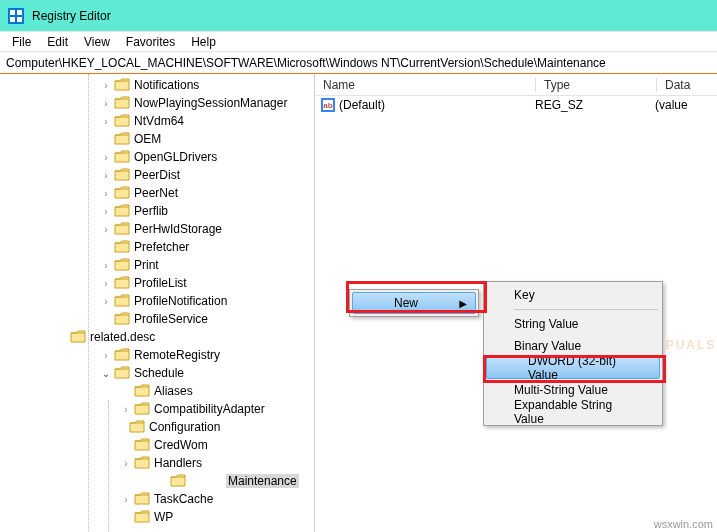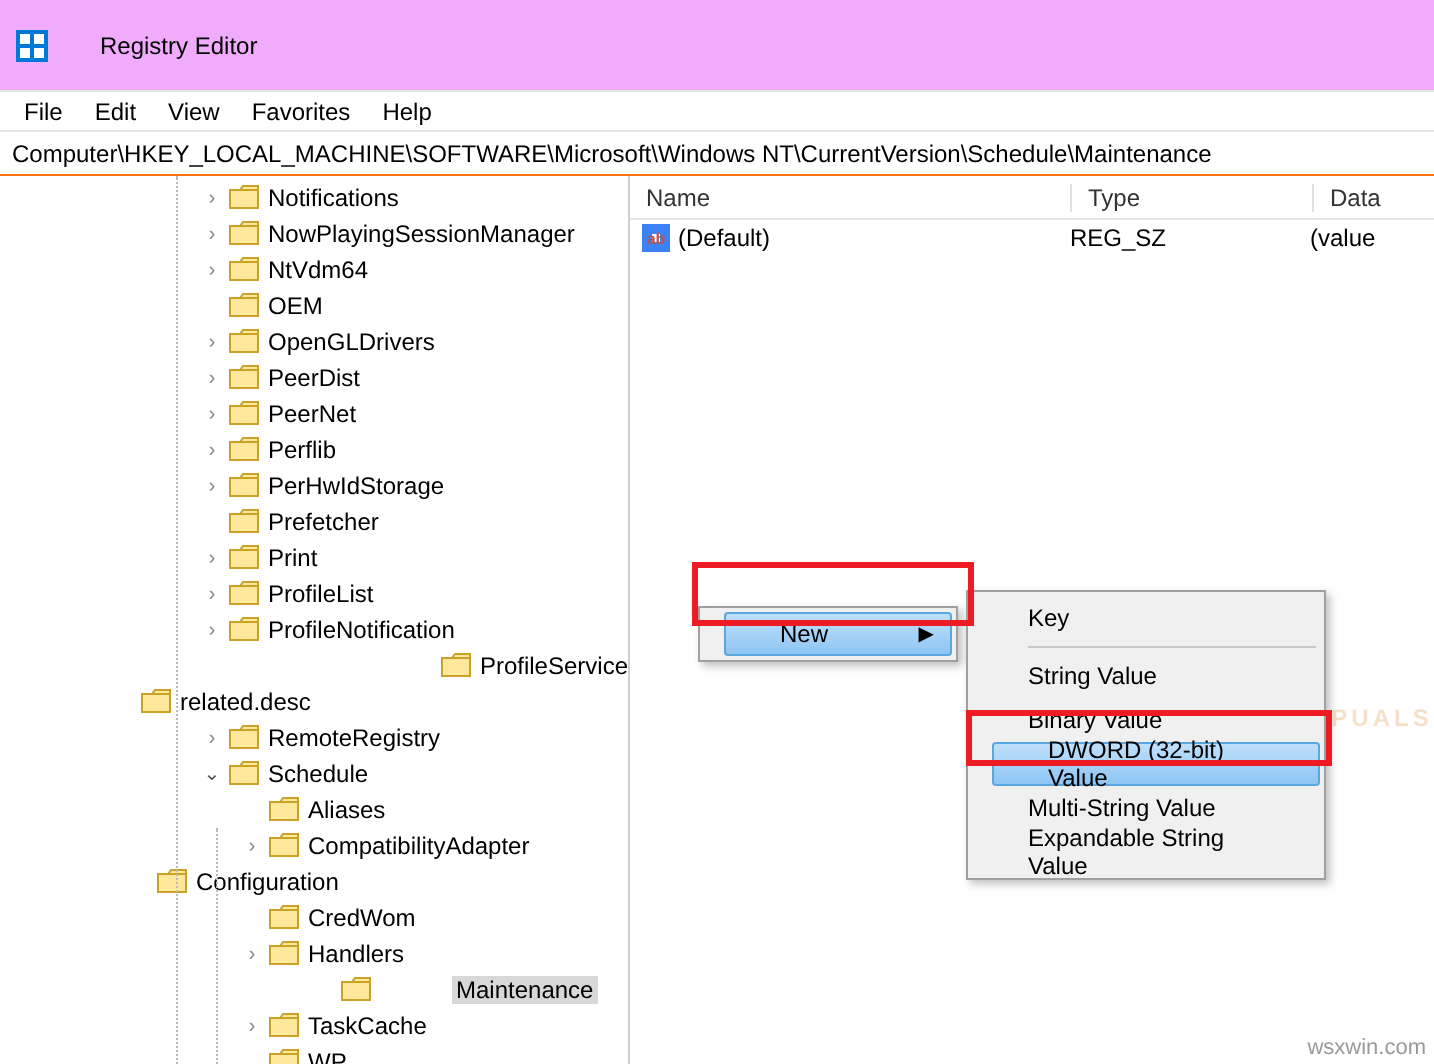--- a/index.html
+++ b/index.html
@@ -1,19 +1,19 @@
 <!DOCTYPE html>
 <html><head>
 <meta charset="utf-8">
 <style>
 * { margin: 0; padding: 0; box-sizing: border-box; font-family: "Segoe UI", Tahoma, sans-serif; font-size: 12px; }
 body { width: 717px; height: 532px; background: #fff; overflow: hidden; position: relative; }
 
 
-.titlebar { height: 46px; background: #f0abfc; border-bottom: 1px solid #e5e5e5; display: flex; align-items: center; padding: 0 8px; gap: 18px; }
+.titlebar { height: 32px; background: #5eead4; border-bottom: 1px solid #e5e5e5; display: flex; align-items: center; padding: 0 8px; }
 .titlebar .appicon { width: 16px; height: 16px; background: #0078d7; margin-right: 8px; display: flex; align-items: center; justify-content: center; }
 .titlebar .appicon svg { width: 12px; height: 12px; }
 .titlebar .title { font-size: 12px; }
 
 
 .menubar { height: 20px; display: flex; align-items: center; padding: 0 4px; border-bottom: 1px solid #e5e5e5; }
 .menubar .mitem { padding: 0 8px; cursor: default; }
 
 
 .addressbar { height: 22px; border-bottom: 1px solid #f97316; display: flex; align-items: center; padding: 0 6px; background: #fff; }
@@ -32,33 +32,33 @@
 .tree-row .label { font-size: 12px; }
 .tree-row.selected .label { background: #d8d8d8; padding: 0 2px; }
 .tree .vline { position: absolute; width: 0; border-left: 1px dotted #bbb; }
 
 
 .list { flex: 1; position: relative; }
 .list-head { display: flex; height: 22px; align-items: center; border-bottom: 1px solid #e5e5e5; }
 .list-head .col { padding: 0 8px; font-size: 12px; color: #333; text-align: left; }
 .list-head .sep { width: 1px; height: 14px; background: #e0e0e0; }
 .list-row { display: flex; align-items: center; height: 18px; padding-left: 6px; }
-.list-row .valicon { width: 14px; height: 14px; border: 5px solid #3b82f6; display: inline-flex; align-items: center; justify-content: center; margin-right: 4px; background: #fff; }
+.list-row .valicon { width: 14px; height: 14px; border: 2px solid #3b82f6; display: inline-flex; align-items: center; justify-content: center; margin-right: 4px; background: #fff; }
 .list-row .valicon span { font-size: 8px; font-weight: bold; color: #c0504d; }
 .list-row .cell { font-size: 12px; }
 
 .col-name { width: 220px; }
 .col-type { width: 120px; }
 .col-data { flex: 1; }
 
 
 .ctx { position: absolute; background: #f0f0f0; border: 1px solid #a0a0a0; box-shadow: 2px 2px 4px rgba(0,0,0,.25); padding: 2px; }
 .ctx .row { height: 22px; display: flex; align-items: center; padding: 0 28px 0 28px; font-size: 12px; position: relative; cursor: default; }
 .ctx .row .arrow { position: absolute; right: 8px; font-size: 10px; }
-.ctx .row.hl { background: #90c8f6; background: linear-gradient(#bfe0fb,#8ec5f3); border: 1px solid #5aa7e0; border-radius: 2px; padding-left: 27px; padding-right: 27px; margin-left: 10px; }
+.ctx .row.hl { background: #90c8f6; background: linear-gradient(#bfe0fb,#8ec5f3); border: 1px solid #5aa7e0; border-radius: 2px; padding-left: 41px; padding-right: 27px; }
 .ctx .sep { height: 1px; background: #c8c8c8; margin: 3px 2px 3px 28px; }
 
 .redbox { position: absolute; border: 3px solid #ed1c24; pointer-events: none; }
 
 .watermark { position: absolute; left: 240px; top: 220px; opacity: .25; pointer-events: none; }
 .watermark svg { width: 190px; height: 90px; }
 
 .srcmark { position: absolute; right: 4px; bottom: 2px; font-size: 11px; color: #999; }
 </style>
 </head>
@@ -190,21 +190,21 @@
         <span class="label">ProfileList</span>
       </div>
       <div class="tree-row" style="padding-left: 100px;">
         <span class="chev">›</span>
         <span class="folder"><svg viewBox="0 0 16 14">
             <path d="M1 3 L6 3 L7.5 1 L15 1 L15 12 L1 12 Z" fill="#ffe79c" stroke="#c9a227"></path>
             <path d="M1 3 L15 3" stroke="#c9a227"></path>
           </svg></span>
         <span class="label">ProfileNotification</span>
       </div>
-      <div class="tree-row" style="padding-left: 100px; justify-content: flex-end;">
+      <div class="tree-row" style="padding-left: 100px;">
         <span class="chev"></span>
         <span class="folder"><svg viewBox="0 0 16 14">
             <path d="M1 3 L6 3 L7.5 1 L15 1 L15 12 L1 12 Z" fill="#ffe79c" stroke="#c9a227"></path>
             <path d="M1 3 L15 3" stroke="#c9a227"></path>
           </svg></span>
         <span class="label">ProfileService</span>
       </div>
       <div class="tree-row" style="padding-left: 56px;">
         <span class="chev"></span>
         <span class="folder"><svg viewBox="0 0 16 14">
@@ -238,21 +238,21 @@
         <span class="label">Aliases</span>
       </div>
       <div class="tree-row" style="padding-left: 120px;">
         <span class="chev">›</span>
         <span class="folder"><svg viewBox="0 0 16 14">
             <path d="M1 3 L6 3 L7.5 1 L15 1 L15 12 L1 12 Z" fill="#ffe79c" stroke="#c9a227"></path>
             <path d="M1 3 L15 3" stroke="#c9a227"></path>
           </svg></span>
         <span class="label">CompatibilityAdapter</span>
       </div>
-      <div class="tree-row" style="padding-left: 64px;">
+      <div class="tree-row" style="padding-left: 115px;">
         <span class="chev"></span>
         <span class="folder"><svg viewBox="0 0 16 14">
             <path d="M1 3 L6 3 L7.5 1 L15 1 L15 12 L1 12 Z" fill="#ffe79c" stroke="#c9a227"></path>
             <path d="M1 3 L15 3" stroke="#c9a227"></path>
           </svg></span>
         <span class="label">Configuration</span>
       </div>
       <div class="tree-row" style="padding-left: 120px;">
         <span class="chev"></span>
         <span class="folder"><svg viewBox="0 0 16 14">

